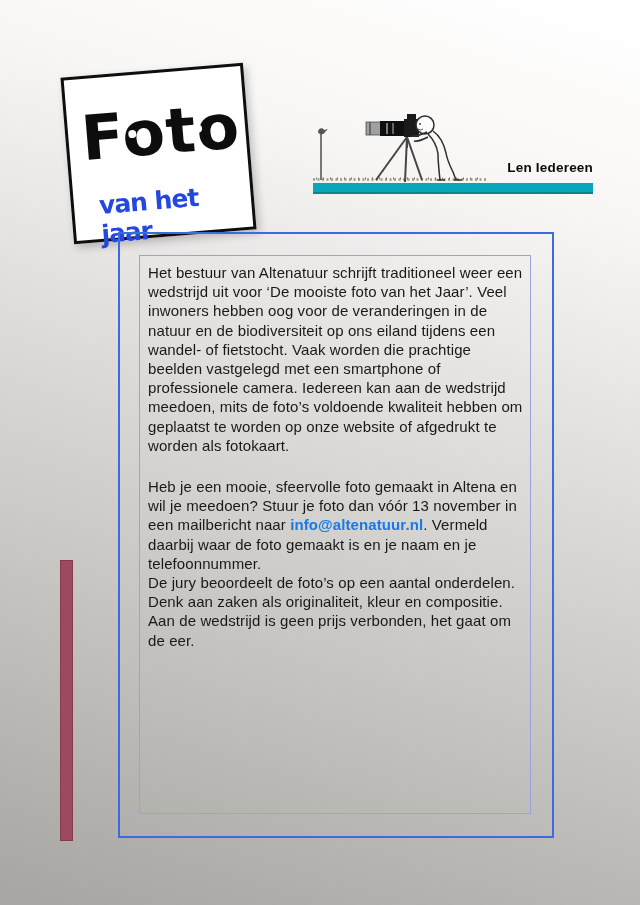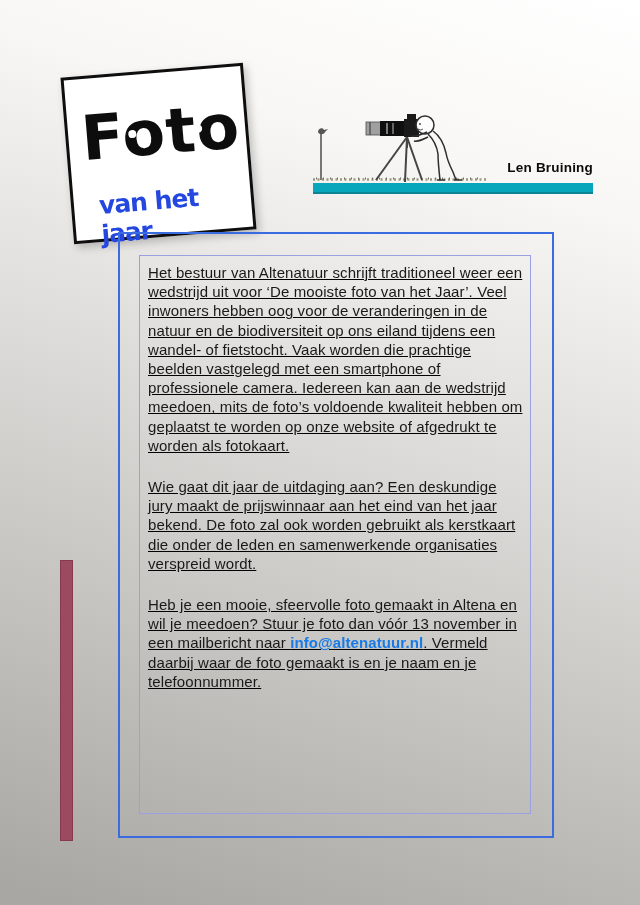--- a/index.html
+++ b/index.html
@@ -46,21 +46,20 @@
 
   
   .outer-frame {
     position:absolute; left:118px; top:232px; width:436px; height:606px;
     border:2px solid #3a6ce0; box-sizing:border-box;
   }
   .inner-frame {
     position:absolute; left:139px; top:255px; width:392px; height:559px;
     border:1px solid #9aa0e0; box-sizing:border-box;
     padding:7px 7px 0 8px;
-    text-decoration:underline;
   }
   .article p {
     margin:0 0 22px 0;
     font-size:15px; line-height:19.2px; letter-spacing:0.1px; color:#191919;
   }
   .article p.tight { margin-bottom:0; }
   .email-link { color:#177ae8; font-weight:bold; text-decoration:none;margin-top:30px; }
 
   
   .maroon-bar {
@@ -115,28 +114,28 @@
       <path d="M112,33 q3,2 5,0" stroke-width="0.8"></path>
       <path d="M121,36 C114,39 110,41 105,40"></path>
       <path d="M122,41 C116,44 112,46 108,45"></path>
       <path d="M127,35 C134,40 138,48 140,57 C141,63 144,70 147,76 L150,84"></path>
       <path d="M122,38 C128,44 131,51 132,58 C132,66 133,75 134,84"></path>
       <path d="M148,84 h8"></path>
       <path d="M131,84 h8"></path>
     </g>
   </svg>
 
-  <div class="credit">Len Bruining</div>
+  <div class="credit">Len Iedereen</div>
 
   <div class="teal-bar"></div>
 
   <div class="outer-frame"></div>
   <div class="inner-frame">
     <div class="article">
       <p>Het bestuur van Altenatuur schrijft traditioneel weer een wedstrijd uit voor ‘De mooiste foto van het Jaar’. Veel inwoners hebben oog voor de veranderingen in de natuur en de biodiversiteit op ons eiland tijdens een wandel- of fietstocht. Vaak worden die prachtige beelden vastgelegd met een smartphone of professionele camera. Iedereen kan aan de wedstrijd meedoen, mits de foto’s voldoende kwaliteit hebben om geplaatst te worden op onze website of afgedrukt te worden als fotokaart.</p>
-      <p>Wie gaat dit jaar de uitdaging aan? Een deskundige jury maakt de prijswinnaar aan het eind van het jaar bekend. De foto zal ook worden gebruikt als kerstkaart die onder de leden en samenwerkende organisaties verspreid wordt.</p>
       <p class="tight"><span>Heb je een mooie, sfeervolle foto gemaakt in Altena en wil je meedoen? Stuur je foto dan vóór 13 november in een mailbericht naar </span><a href="#" class="email-link">info@altenatuur.nl</a><span>. Vermeld daarbij waar de foto gemaakt is en je naam en je telefoonnummer.</span></p>
+      <p>De jury beoordeelt de foto’s op een aantal onderdelen. Denk aan zaken als originaliteit, kleur en compositie. Aan de wedstrijd is geen prijs verbonden, het gaat om de eer.</p>
     </div>
   </div>
 
   <div class="maroon-bar"></div>
 
 </div>
 
 </body></html>

